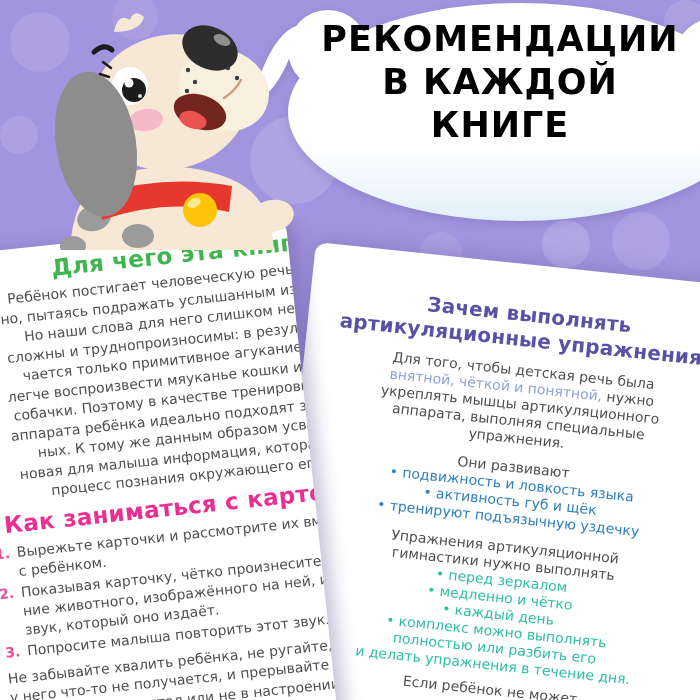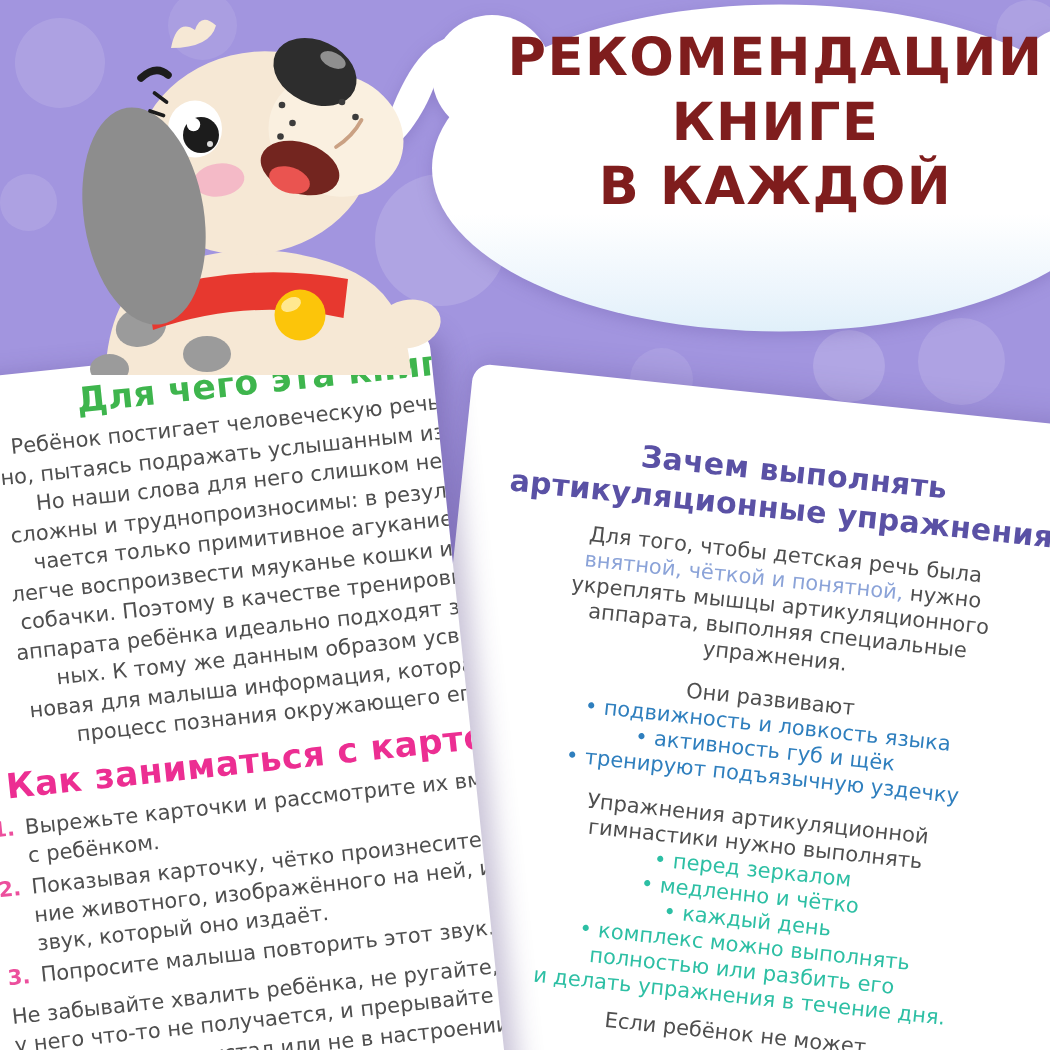--- a/index.html
+++ b/index.html
@@ -58,22 +58,22 @@
   .bullets.teal { color:#2dbfa4; }
   .bullet::before { content:"• "; }
   .pr-gym { margin-top:12px; line-height:17px; }
   .teal-cont { color:#2dbfa4; line-height:17px; }
   .pr-final { margin-top:8px; line-height:17px; }
 
   
   .bubble { position:absolute; left:248px; top:0; width:456px; height:238px; z-index:30;
             filter:drop-shadow(0 3px 5px rgba(90,70,150,0.25)); }
   .title {
-    position:absolute; left:337px; top:18px; width:360px; z-index:35;
-    text-align:center; color:#7f1d1d; font-weight:bold;
+    position:absolute; left:320px; top:18px; width:360px; z-index:35;
+    text-align:center; color:#000000; font-weight:bold;
     font-size:35px; line-height:43px; letter-spacing:1px; white-space:nowrap;
   }
   
   .dog { position:absolute; left:18px; top:4px; width:287px; height:246px; z-index:40; }
 </style>
 </head>
 <body>
 
 <div class="canvas">
 
@@ -193,22 +193,22 @@
 
       <path d="M48,26 C28,34 14,64 2,106 C20,98 34,78 42,56 C46,44 48,34 48,26 Z"></path>
 
       <circle cx="470" cy="62" r="45"></circle>
     </g>
   </svg>
 
   <div class="title">
 
   <div>РЕКОМЕНДАЦИИ</div>
+      <div>В КАЖДОЙ</div>
       <div>КНИГЕ</div>
-      <div>В КАЖДОЙ</div>
     </div>
 
   <svg class="dog" viewBox="0 0 287 246">
 
     <path d="M52,246 Q55,192 84,178 Q128,158 172,164 Q225,172 242,198 Q254,216 256,246 Z" fill="#f6e8d5"></path>
     <ellipse cx="76" cy="214" rx="17" ry="13" fill="#9b9b9b" transform="rotate(-15 76 214)"></ellipse>
     <ellipse cx="120" cy="232" rx="16" ry="12" fill="#9b9b9b"></ellipse>
     <ellipse cx="55" cy="242" rx="13" ry="10" fill="#9b9b9b"></ellipse>
 
     <ellipse cx="254" cy="212" rx="22" ry="16" fill="#f6e8d5" transform="rotate(-12 254 212)"></ellipse>

